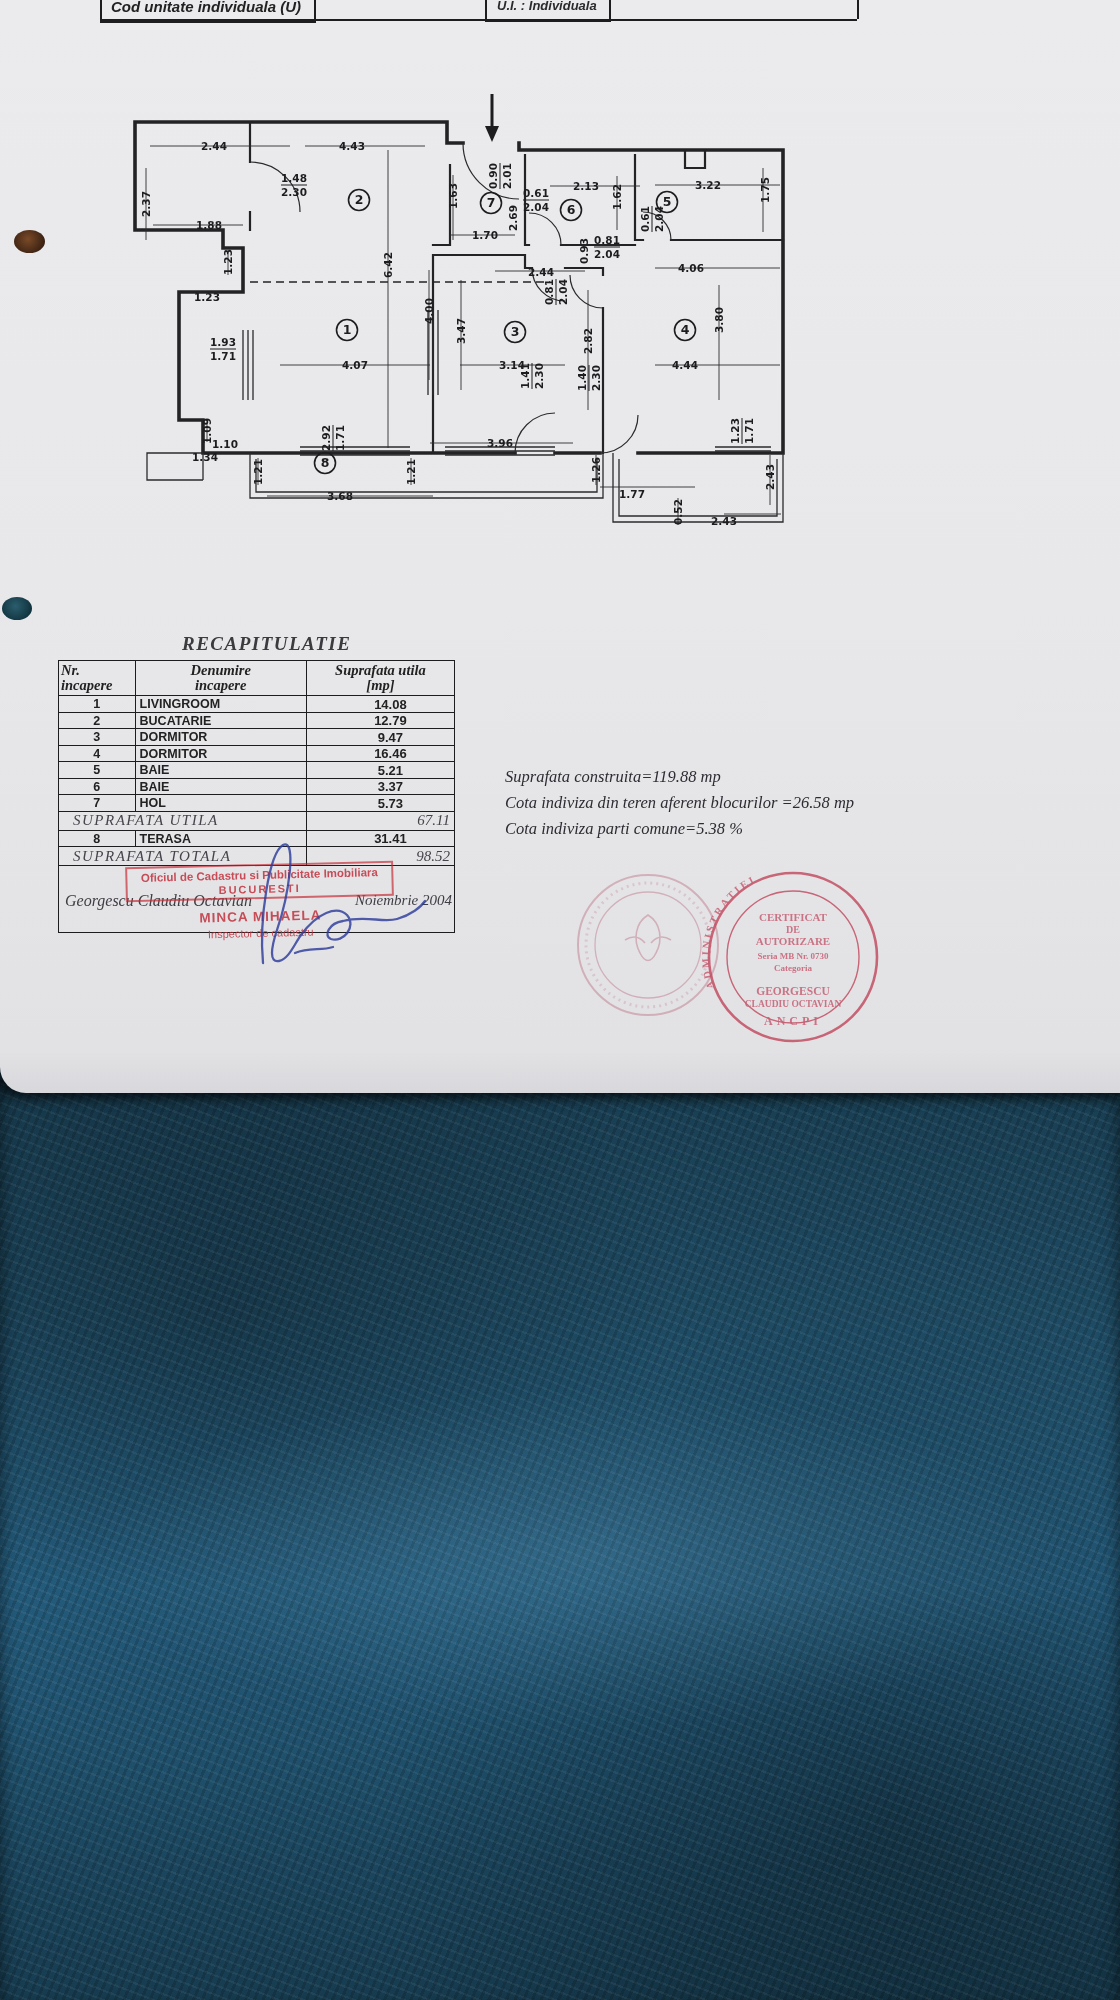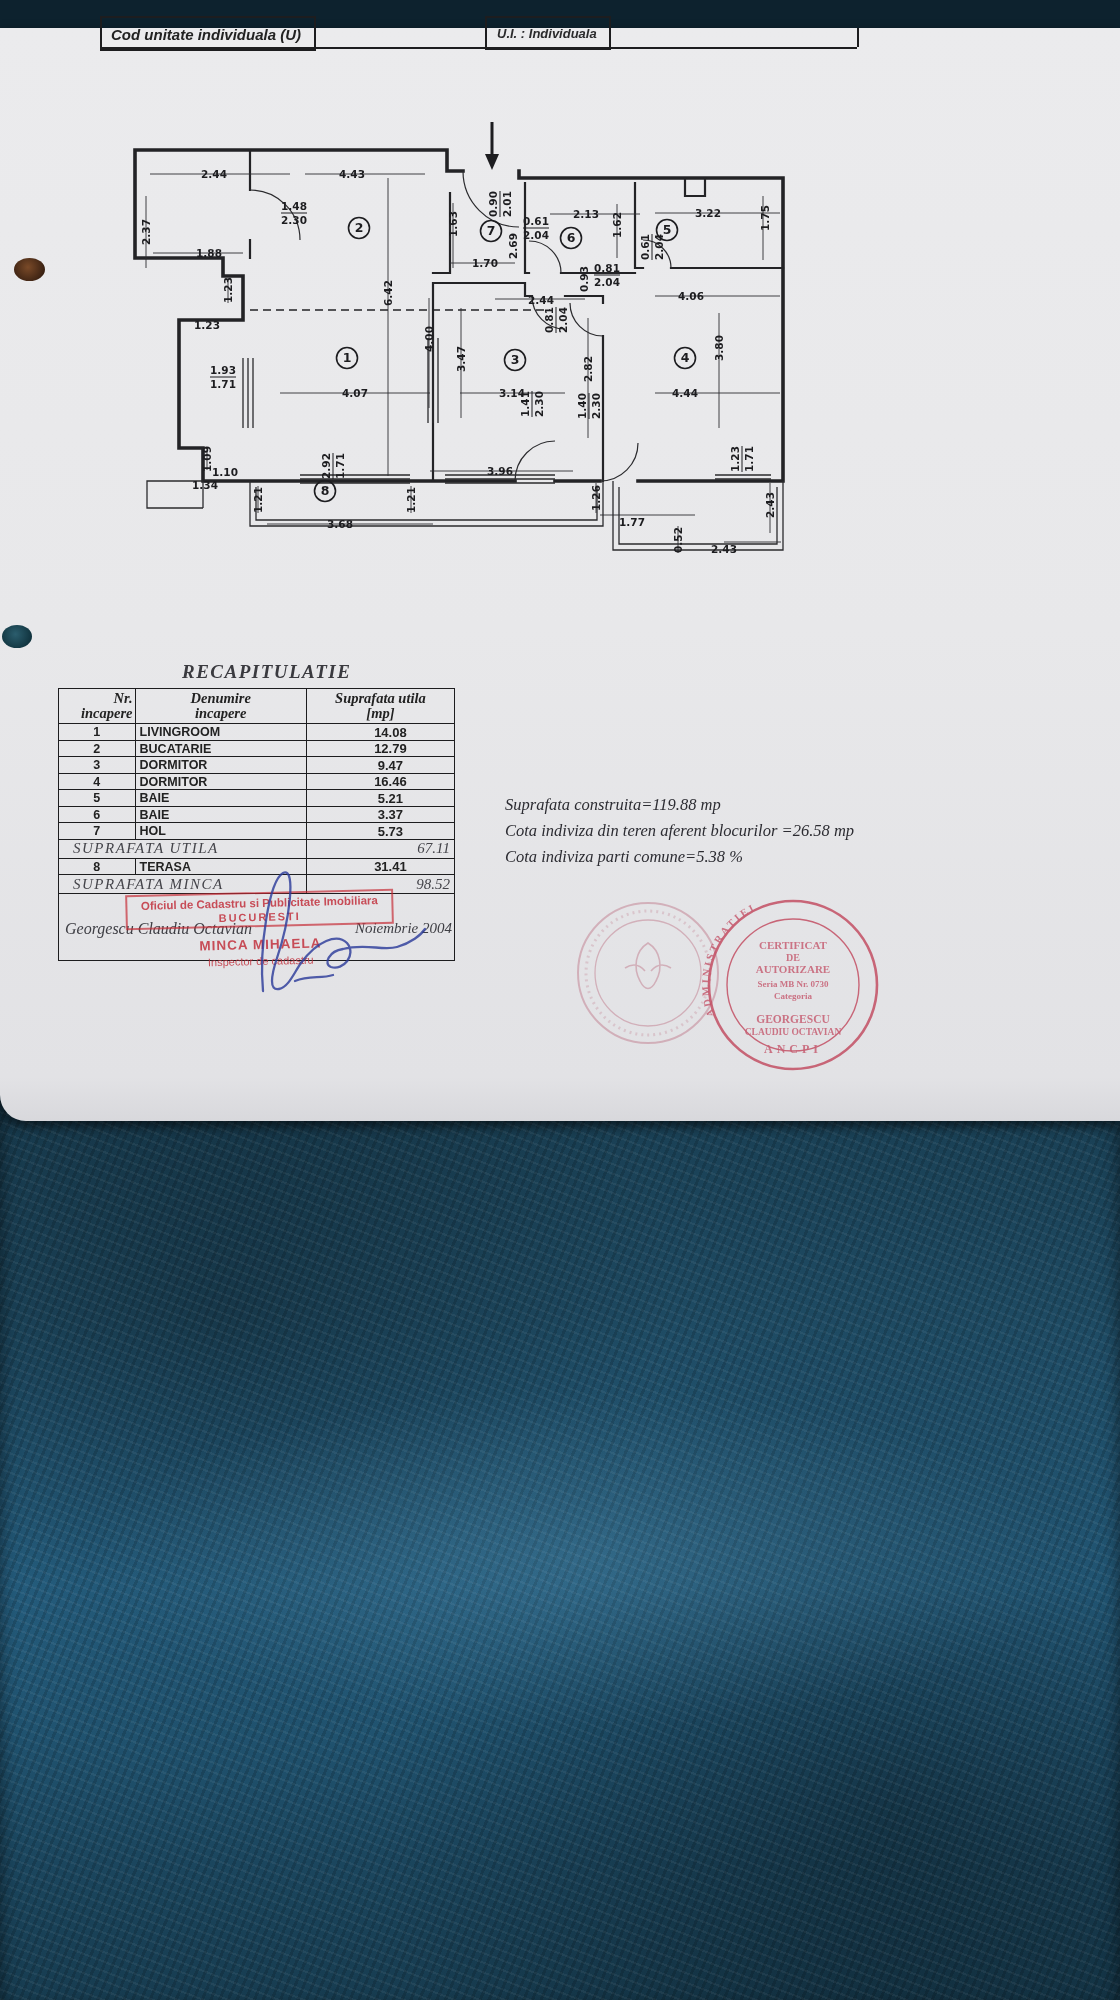--- a/index.html
+++ b/index.html
@@ -10,21 +10,21 @@
       radial-gradient(ellipse 760px 260px at 52% 52%, rgba(130,190,220,.16), transparent 65%),
       repeating-linear-gradient(113deg, rgba(0,0,0,.14) 0 3px, transparent 3px 8px),
       repeating-linear-gradient(21deg, rgba(255,255,255,.05) 0 2px, transparent 2px 9px),
       radial-gradient(circle at 20% 25%, rgba(0,0,0,.25), transparent 40%),
       radial-gradient(circle at 80% 80%, rgba(0,0,0,.3), transparent 45%),
       linear-gradient(180deg,#193e52 0%,#1e4a62 25%,#266183 55%,#1b465e 85%,#173c50 100%);
     box-shadow: inset 0 10px 18px rgba(0,0,0,.55);}
   
   .paper{position:absolute;left:0;top:0;width:1120px;height:1093px;
     background:linear-gradient(180deg,#ebebed 0%,#e8e8ea 55%,#e2e2e5 96%,#d8d8dc 100%);
-    border-bottom-left-radius:26px;box-shadow:0 5px 12px rgba(0,0,0,.6);margin-top:28px;}
+    border-bottom-left-radius:26px;box-shadow:0 5px 12px rgba(0,0,0,.6);}
   .hole{position:absolute;border-radius:50%;}
   .hole1{left:14px;top:230px;width:31px;height:23px;background:radial-gradient(circle at 45% 40%,#7a4a28,#3a2112 75%);}
   .hole2{left:2px;top:597px;width:30px;height:23px;background:radial-gradient(circle at 45% 40%,#2b5d6d,#10333e 75%);}
   
   .hdr-line{position:absolute;left:100px;top:19px;width:757px;border-top:2px solid #1d1d1f;}
   .hdr-cell{position:absolute;background:transparent;border:2.5px solid #1d1d1f;}
   .hdr-left{left:100px;top:-12px;width:212px;height:31px;}
   .hdr-left span{position:absolute;left:9px;top:8px;font:italic 700 15px "Liberation Sans",sans-serif;color:#222;}
   .hdr-right{left:485px;top:-12px;width:122px;height:30px;border-width:2px;}
   .hdr-right span{position:absolute;left:10px;top:8px;font:italic 700 13px "Liberation Sans",sans-serif;color:#2a2a2c;}
@@ -39,21 +39,21 @@
   .arc{stroke:#2b2b2e;stroke-width:1.2;fill:none;}
   .dt{font:600 10.5px "DejaVu Sans",sans-serif;fill:#1d1d20;text-anchor:middle;}
   .dl{stroke:#1d1d20;stroke-width:1;}
   .rc{stroke:#1d1d20;stroke-width:1.6;fill:none;}
   .rn{font:600 12.5px "DejaVu Sans",sans-serif;fill:#1d1d20;text-anchor:middle;}
   
   .recap-title{position:absolute;left:182px;top:633px;font:italic 700 19px "Liberation Serif",serif;letter-spacing:1.5px;color:#3a3a3f;}
   .rtable{position:absolute;left:58px;top:660px;width:397px;border-collapse:collapse;}
   .rtable td,.rtable th{border:1.2px solid #1d1d1f;padding:0 4px;color:#222;}
   .rtable th{font:italic 700 14.5px "Liberation Serif",serif;line-height:1.05;padding:2px 2px;}
-  .rtable .c1{width:72px;text-align:right;}
+  .rtable .c1{width:72px;text-align:left;}
   .rtable .c2{width:168px;}
   .rtable .c3{width:145px;text-align:center;}
   .rtable td.num{font:600 12.5px "Liberation Sans",sans-serif;text-align:center;height:15.5px;}
   .rtable td.nm{font:600 12.5px "Liberation Sans",sans-serif;}
   .rtable td.val{font:600 13px "Liberation Sans",sans-serif;text-align:center;padding-left:24px;}
   .rtable .tot{font:italic 400 15px "Liberation Serif",serif;letter-spacing:1.5px;color:#44444a;height:18px;}
   .rtable .totv{font:italic 400 15px "Liberation Serif",serif;text-align:right;color:#44444a;}
   .sig-row{height:66px;position:relative;}
   .rec-row{height:44px;position:relative;}
   .georgescu{position:absolute;left:6px;top:26px;font:italic 400 16px "Liberation Serif",serif;color:#3e3e44;white-space:nowrap;}
@@ -369,21 +369,21 @@
         <tr>
           <td class="tot" colspan="2" style="padding-left:14px;">SUPRAFATA  UTILA</td>
           <td class="totv">67.11</td>
         </tr>
         <tr>
           <td class="num">8</td>
           <td class="nm">TERASA</td>
           <td class="val">31.41</td>
         </tr>
         <tr>
-          <td class="tot" colspan="2" style="padding-left:14px;">SUPRAFATA  MINCA</td>
+          <td class="tot" colspan="2" style="padding-left:14px;">SUPRAFATA  TOTALA</td>
           <td class="totv">98.52</td>
         </tr>
         <tr>
           <td colspan="3" class="sig-row">
             <span class="georgescu">Georgescu  Claudiu  Octavian</span>
             <span class="noiembrie">Noiembrie  2004</span>
           </td>
         </tr>
       </tbody>
     </table>

